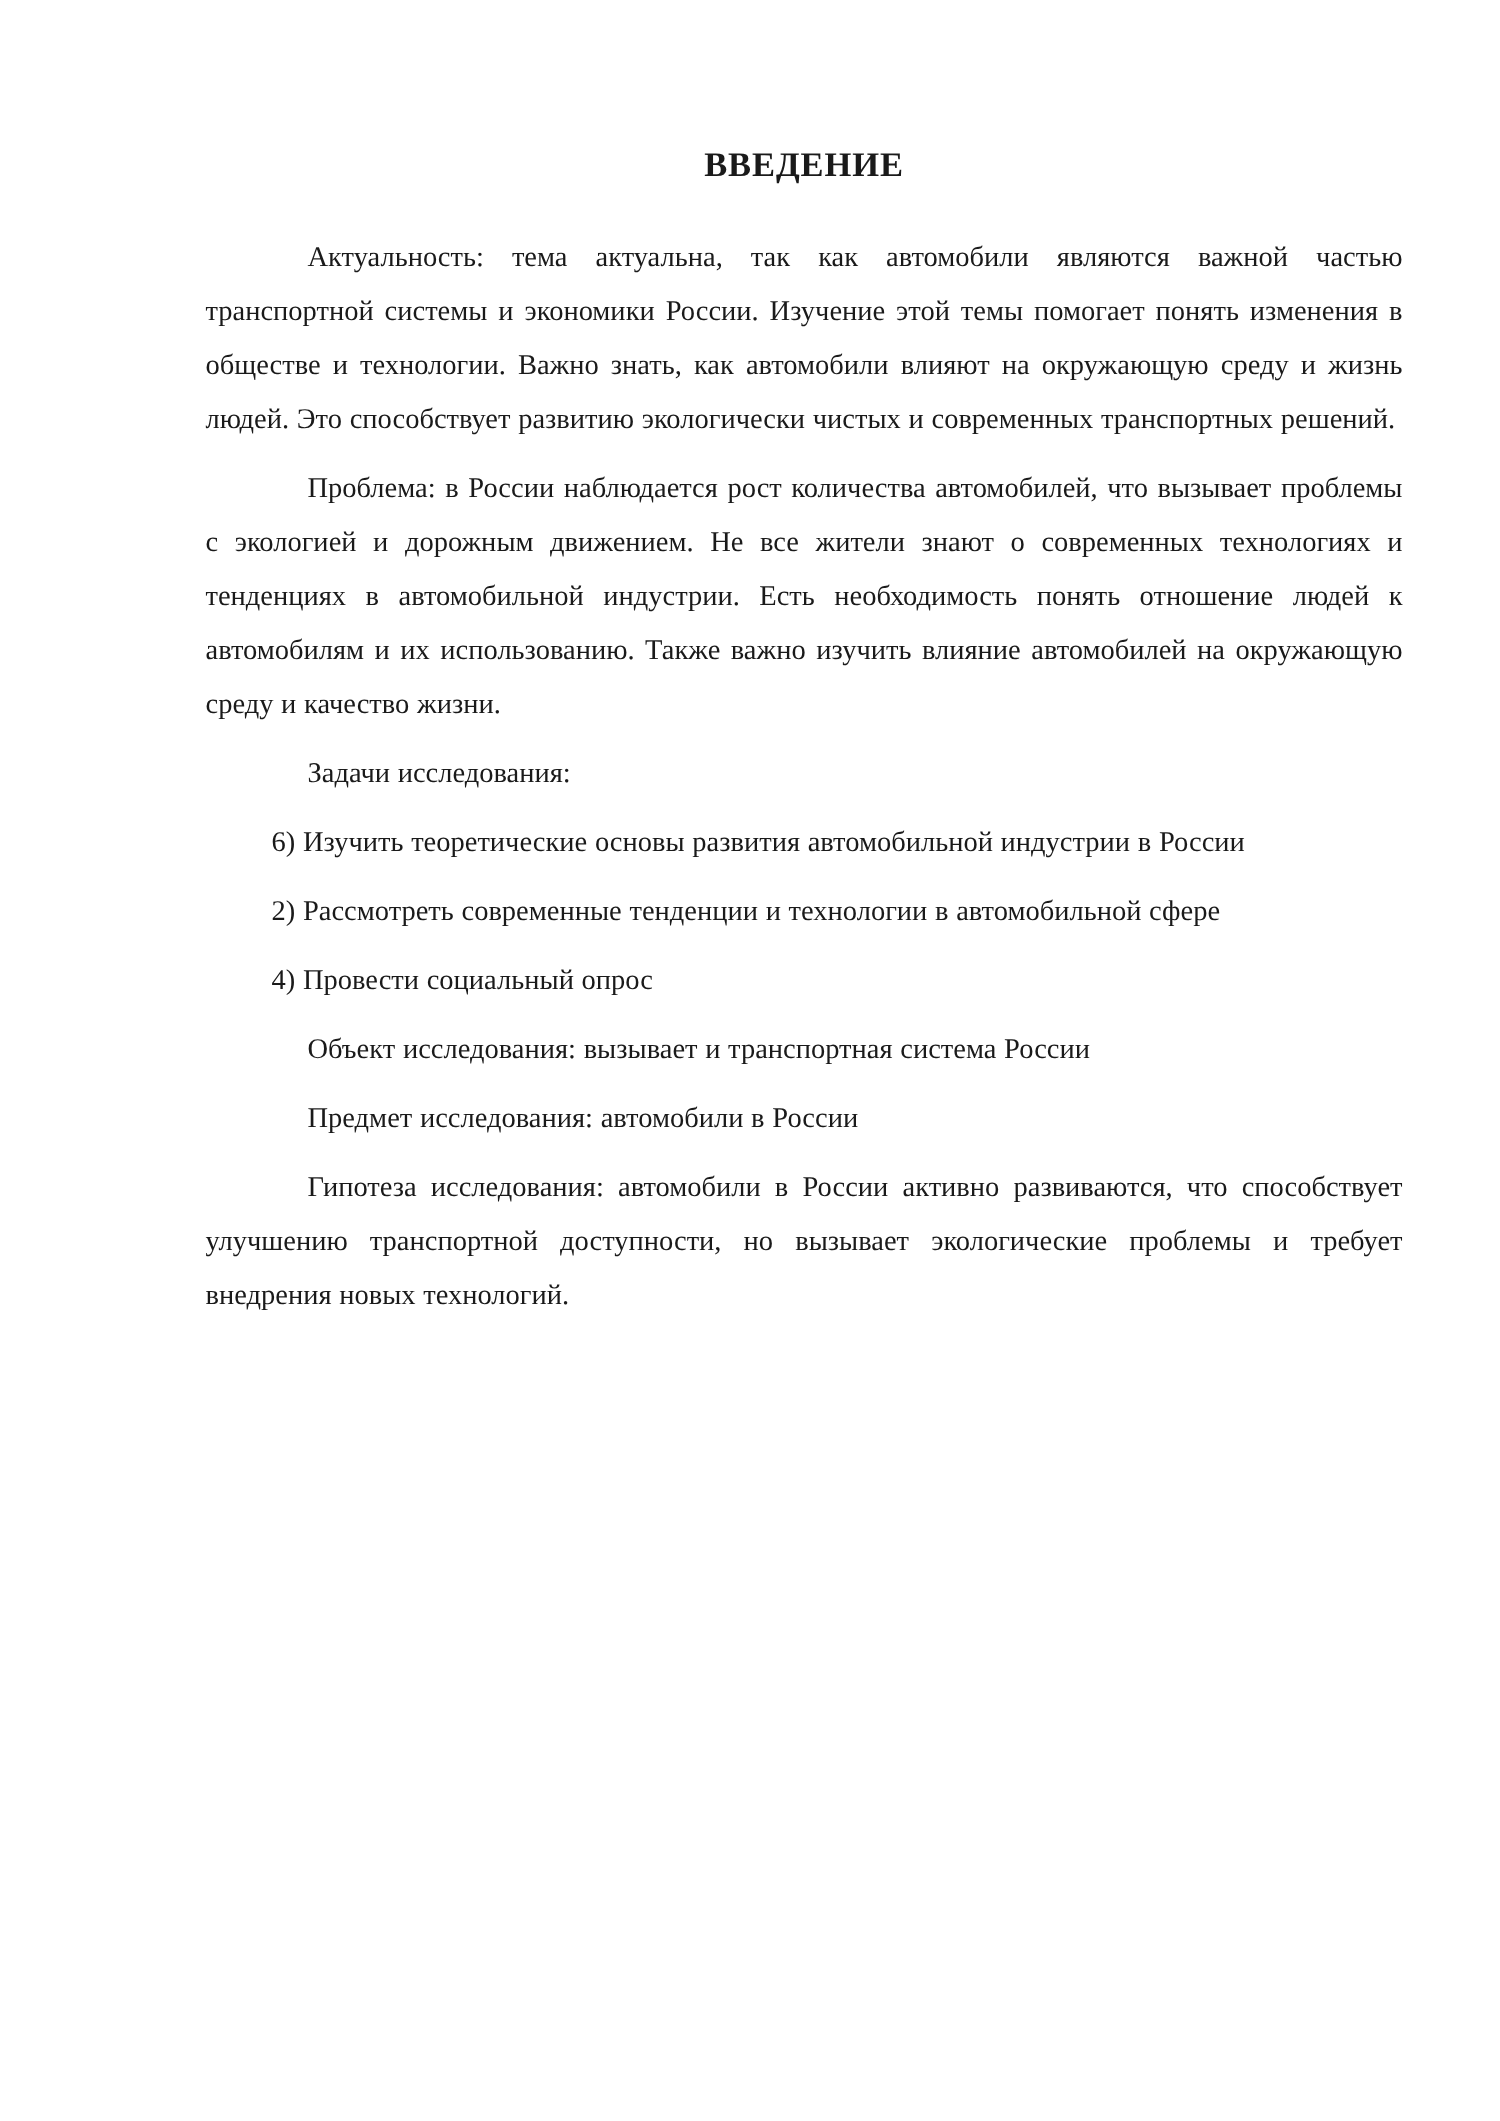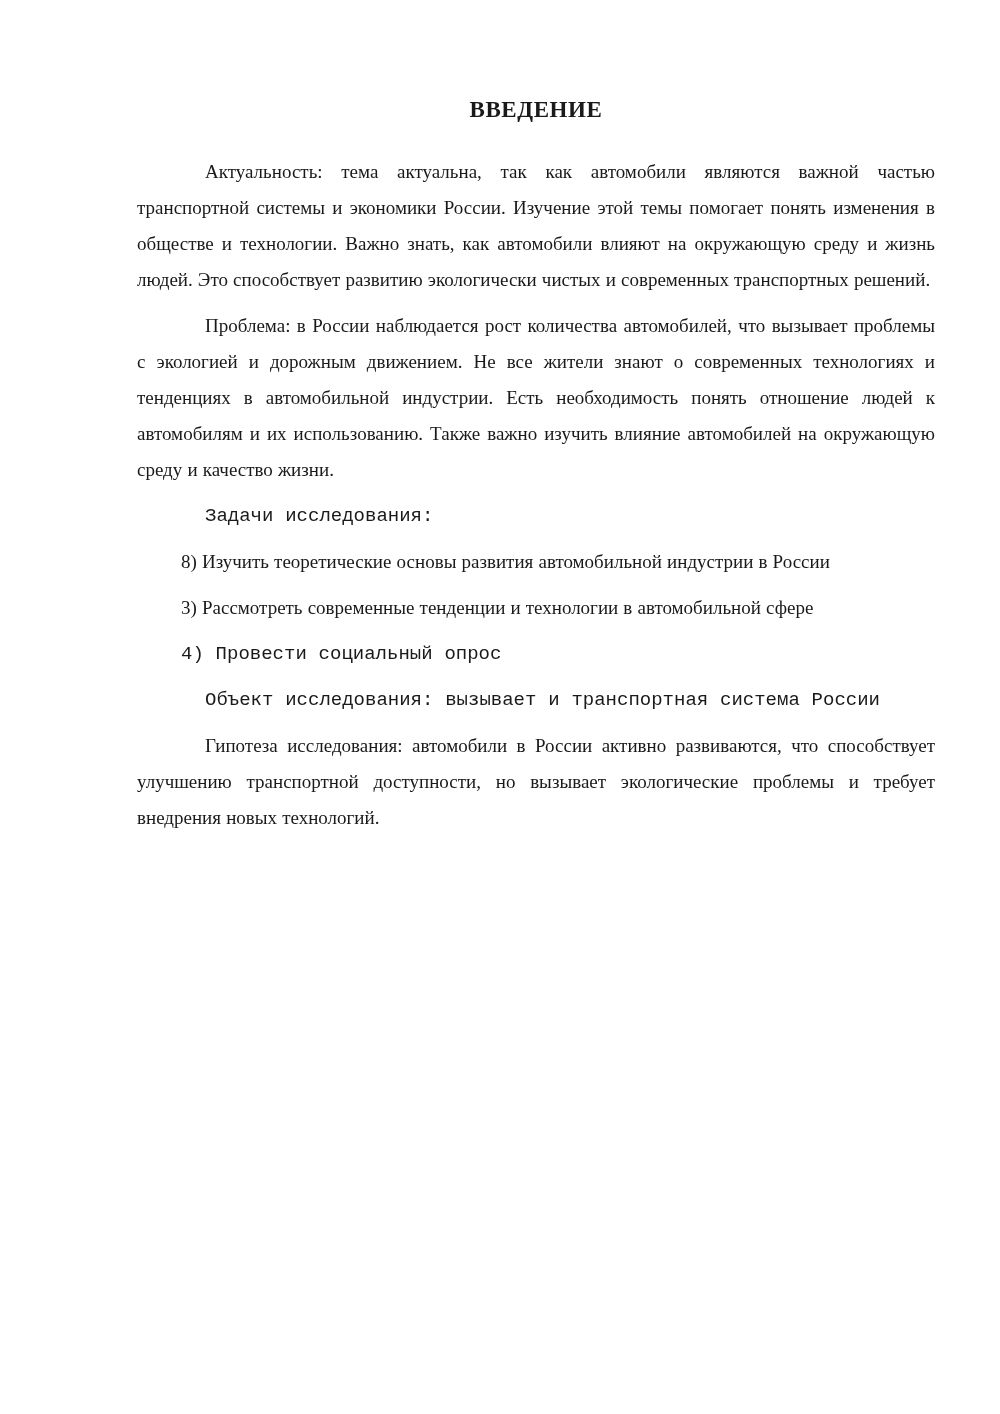--- a/index.html
+++ b/index.html
@@ -53,21 +53,20 @@
   }
 
   
   .task {
     text-indent: 44px;
   }
 
   
   .para.short {
     text-align-last: left;
-    font-family: Liberation Mono, monospace;
   }
 
   .page-number {
     position: absolute;
     left: 0;
     right: 0;
     top: 1328px;
     text-align: center;
     font-size: 21px;
     color: #6e6e6e;
@@ -83,30 +82,31 @@
 
     <h1 class="doc-title">ВВЕДЕНИЕ</h1>
 
     <p class="para">Актуальность: тема актуальна, так как автомобили являются важной частью транспортной системы и экономики России. Изучение этой темы помогает понять изменения в обществе и технологии. Важно знать, как автомобили влияют на окружающую среду и жизнь людей. Это способствует развитию экологически чистых и современных транспортных решений.</p>
 
     <p class="para">Проблема: в России наблюдается рост количества автомобилей, что вызывает проблемы с экологией и дорожным движением. Не все жители знают о современных технологиях и тенденциях в автомобильной индустрии. Есть необходимость понять отношение людей к автомобилям и их использованию. Также важно изучить влияние автомобилей на окружающую среду и качество жизни.</p>
 
 
     <p class="para short">Задачи исследования:</p>
 
-    <p class="para task">8) Изучить теоретические основы развития автомобильной индустрии в России</p>
+    <p class="para task">6) Изучить теоретические основы развития автомобильной индустрии в России</p>
 
 
-    <p class="para task">3) Рассмотреть современные тенденции и технологии в автомобильной сфере</p>
+    <p class="para task">2) Рассмотреть современные тенденции и технологии в автомобильной сфере</p>
 
     <p class="para task short">4) Провести социальный опрос</p>
 
 
     <p class="para short">Объект исследования: вызывает и транспортная система России</p>
 
+    <p class="para short">Предмет исследования: автомобили в России</p>
 
     <p class="para">Гипотеза исследования: автомобили в России активно развиваются, что способствует улучшению транспортной доступности, но вызывает экологические проблемы и требует внедрения новых технологий.</p>
 
   </div>
 
   <div class="page-number">3</div>
 
 </div>
 
 </body></html>

